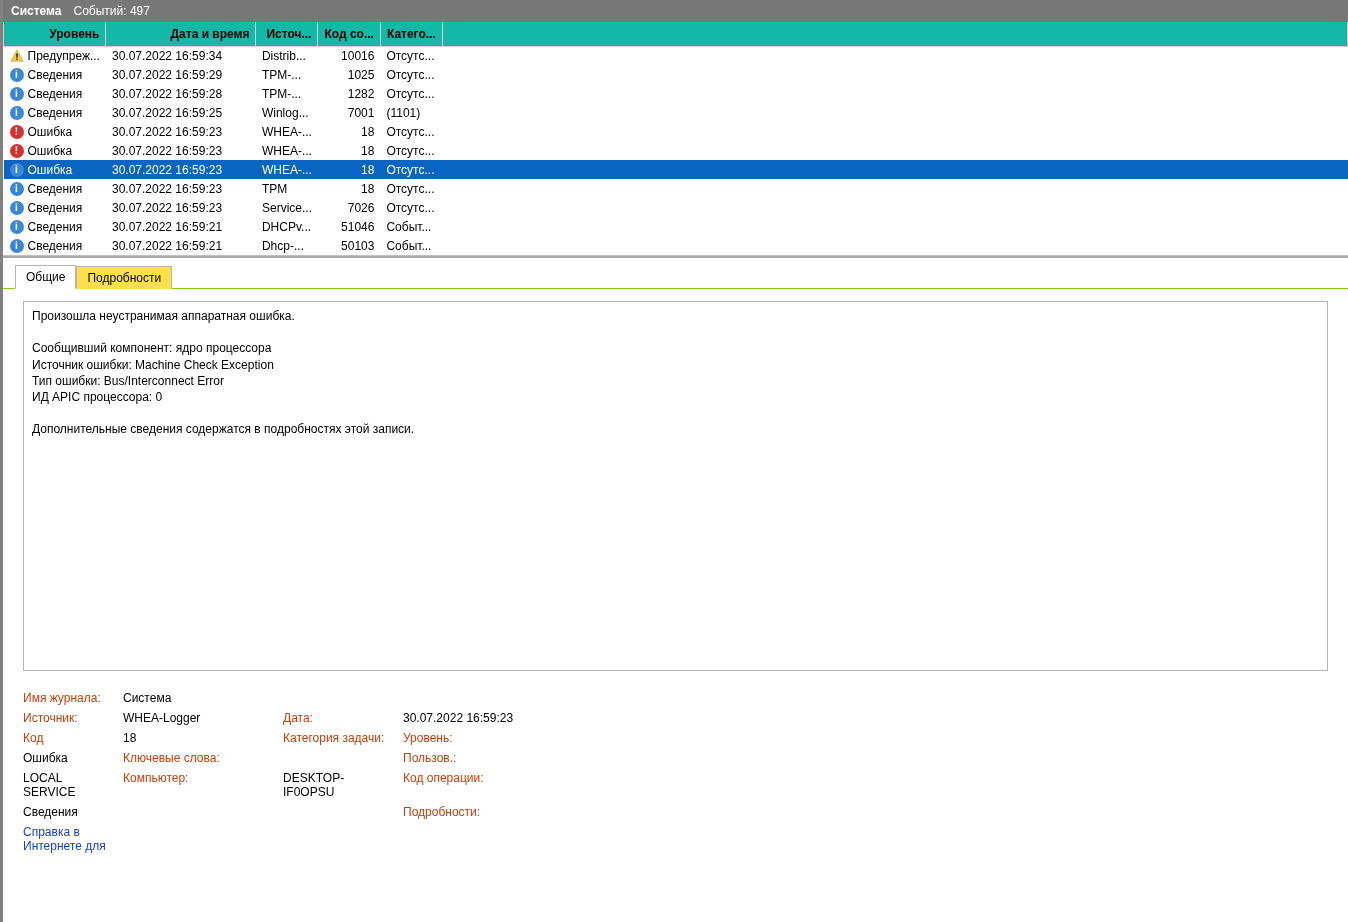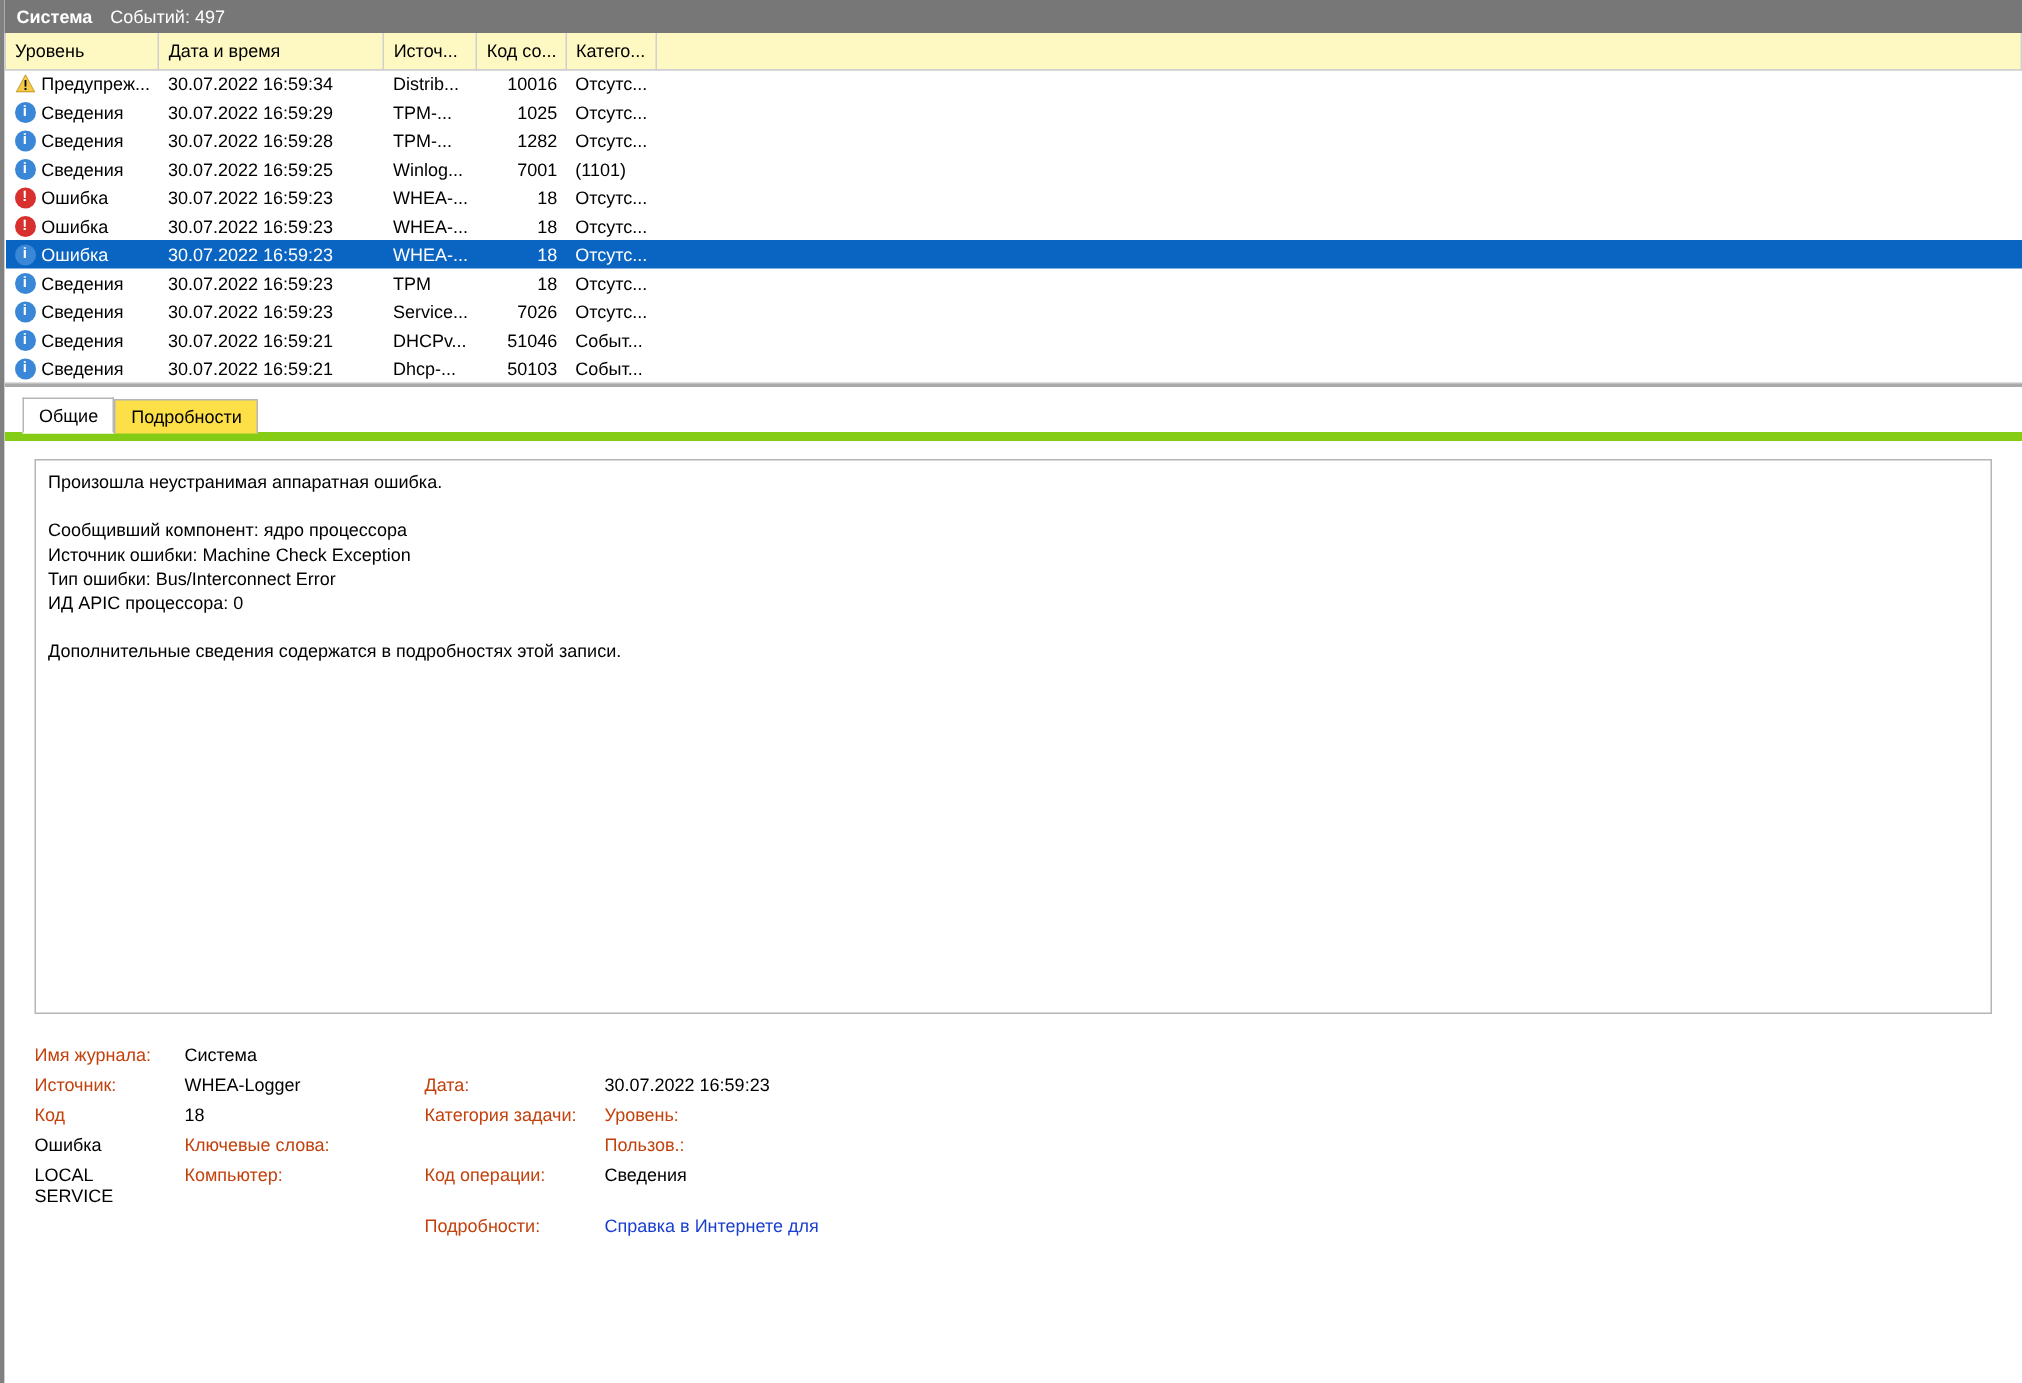--- a/index.html
+++ b/index.html
@@ -30,23 +30,23 @@
     flex: 0 0 auto;
     border-bottom: 1px solid #c0c0c0;
     background: #fff;
     overflow: hidden;
   }
   .tbl {
     width: 100%;
     border-collapse: collapse;
   }
   .tbl th {
-    text-align: left;
-    font-weight: 400;
-    background: #fef9c3;
+    text-align: right;
+    font-weight: 700;
+    background: #14b8a6;
     border: 1px solid #d0d0d0;
     border-top: none;
     padding: 4px 6px;
     height: 24px;
     color: #000;
     white-space: nowrap;
     overflow: hidden;
   }
   .tbl td {
     padding: 1px 6px;
@@ -93,21 +93,21 @@
   .detail-header {
     padding: 6px 10px;
     font-size: 12px;
     border-bottom: 1px solid transparent;
   }
   .tabs {
     display: flex;
     align-items: flex-end;
     padding: 6px 12px 0 12px;
     gap: 0;
-    border-bottom: 6px solid #84cc16;
+    border-bottom: 1px solid #84cc16;
   }
   .tab {
     padding: 4px 10px;
     border: 1px solid #b5b5b5;
     border-bottom: none;
     background: #fde047;
     color: #000;
     font-size: 12px;
     position: relative;
     top: 1px;
@@ -355,20 +355,21 @@
       <div class="k">Категория задачи:</div>
 
       <div class="k">Уровень:</div>
       <div class="v">Ошибка</div>
       <div class="k">Ключевые слова:</div>
       <div class="v"></div>
 
       <div class="k">Пользов.:</div>
       <div class="v">LOCAL SERVICE</div>
       <div class="k">Компьютер:</div>
+      <div class="v">DESKTOP-IF0OPSU</div>
 
       <div class="k">Код операции:</div>
       <div class="v">Сведения</div>
       <div></div>
         <div></div>
 
       <div class="k">Подробности:</div>
       <div class="v">
         <span class="link">Справка в Интернете для </span>
       </div>

